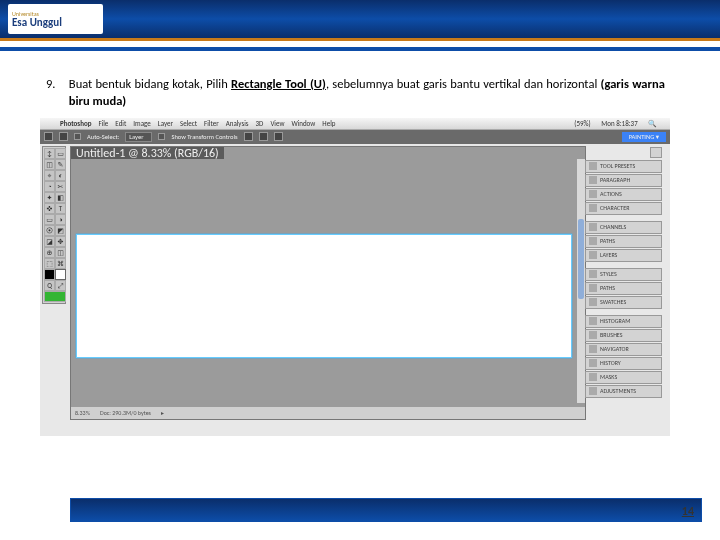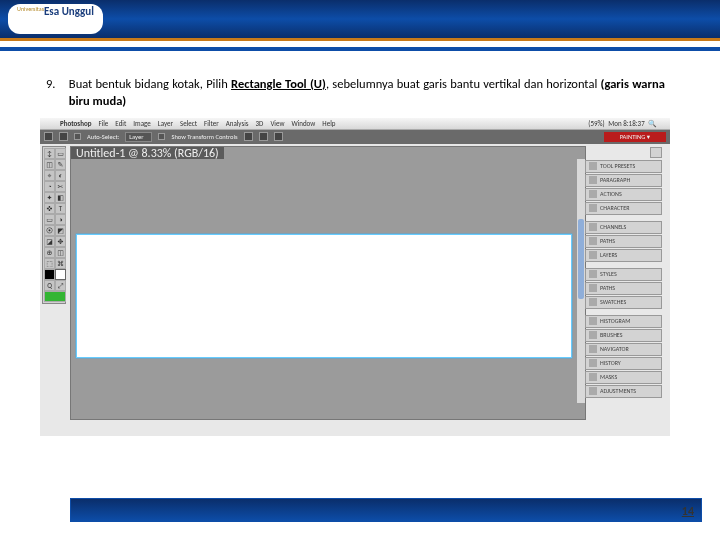--- a/index.html
+++ b/index.html
@@ -1,48 +1,48 @@
 <!DOCTYPE html>
 <html><head>
 <meta charset="utf-8">
 <style>
   * { box-sizing: border-box; margin: 0; padding: 0; }
   body { width: 720px; height: 540px; font-family: Calibri, Arial, sans-serif; background: #fff; overflow: hidden; position: relative; }
 
   
   .header { height: 38px; background: linear-gradient(to bottom, #0a2e6b 0%, #0d4da8 50%, #0a2e6b 100%); display: flex; align-items: center; color: #fff; padding-left: 8px; position: relative; }
-  .header-logo { width: 95px; height: 30px; background: #fff; color: #c93; font-size: 8px; display: flex; justify-content: center; padding: 2px 4px; border-radius: 12px; }
+  .header-logo { width: 95px; height: 30px; background: #fff; color: #c93; font-size: 8px; display: flex; flex-direction: column; justify-content: center; padding: 2px 4px; border-radius: 2px; }
   .logo-top { color: #b58a2a; font-size: 6px; line-height: 1; }
   .logo-name { color: #1a3d7c; font-weight: bold; font-size: 11px; line-height: 1; }
   .header-tagline { margin-left: 18px; font-style: italic; font-weight: bold; font-size: 15px; }
   .header-bar { position: absolute; top: 38px; left: 0; right: 0; height: 3px; background: #c87a1a; }
   .header-line { position: absolute; top: 47px; left: 0; right: 0; height: 4px; background: #0d4da8; }
 
   
   .instruction { margin: 38px 46px 8px 46px; font-size: 12.5px; line-height: 1.35; text-align: justify; }
   .instr-num { display: inline-block; width: 20px; vertical-align: top; }
   .instr-text { display: inline-block; width: 596px; vertical-align: top; }
   .instr-text .bold { font-weight: bold; }
   .instr-text .uline { text-decoration: underline; }
 
   
   .shot { margin: 0 40px; width: 630px; height: 318px; background: #e8e8e8; position: relative; font-size: 8px; color: #333; }
 
   
   .mac-menubar { position: absolute; top: 0; left: 0; right: 0; height: 12px; background: linear-gradient(#f6f6f6,#d8d8d8); display: flex; align-items: center; font-size: 7px; padding: 0 13px; gap: 7px; border-bottom: 1px solid #aaa; }
   .mac-menubar .apple { font-size: 9px; }
   .mac-menubar .spacer { flex: 1; }
-  .mac-menubar .right-icons span { margin-left: 2px; font-size: 7px; }
+  .mac-menubar .right-icons span { margin-left: 9px; font-size: 7px; }
 
   
   .options-bar { position: absolute; top: 12px; left: 0; right: 0; height: 14px; background: #6a6a6a; display: flex; align-items: center; font-size: 6.5px; color: #eee; padding: 0 4px; gap: 6px; }
   .options-bar .mini-icon { width: 9px; height: 9px; background: #444; border: 1px solid #999; }
   .options-bar .checkbox { width: 7px; height: 7px; background: #555; border: 1px solid #999; display: inline-block; }
   .options-bar .dropdown { background: #555; border: 1px solid #888; padding: 0 8px 0 3px; position: relative; }
-  .options-bar .workspace { margin-left: auto; background: #b91c1c; padding: 1px 16px; }
+  .options-bar .workspace { margin-left: auto; background: #3b82f6; padding: 1px 7px; }
 
   
   .tools { position: absolute; top: 28px; left: 2px; width: 24px; background: #d0d0d0; border: 1px solid #888; display: grid; grid-template-columns: repeat(2, 11px); grid-auto-rows: 11px; gap: 0; padding: 1px; }
   .tools .tool { width: 11px; height: 11px; background: #c5c5c5; border: 0.5px solid #aaa; display: flex; align-items: center; justify-content: center; font-size: 7px; line-height: 1; }
   .tools .fg { background: #000; grid-column: 1; }
   .tools .bg { background: #fff; border: 1px solid #666; grid-column: 2; }
   .tools .green { background: #33b533; grid-column: 1 / span 2; width: 22px; }
 
   
   .canvas-window { position: absolute; top: 28px; left: 30px; width: 516px; height: 274px; background: #9b9b9b; border: 1px solid #777; }
@@ -151,20 +151,25 @@
   </div>
 
   <div class="canvas-window">
     <div class="canvas-tab">Untitled-1 @ 8.33% (RGB/16)</div>
     <div class="canvas-area">
       <div class="artboard"></div>
     </div>
     <div class="scrollbar-v">
         <div class="thumb"></div>
       </div>
+    <div class="canvas-status">
+      <span>8.33%</span>
+      <span>Doc: 290.3M/0 bytes</span>
+      <span>▸</span>
+    </div>
   </div>
 
   <div class="right-panels">
     <div class="collapse"></div>
     <div class="panel-row">
         <span class="picon"></span>
         <span>TOOL PRESETS</span>
       </div>
     <div class="panel-row">
         <span class="picon"></span>

